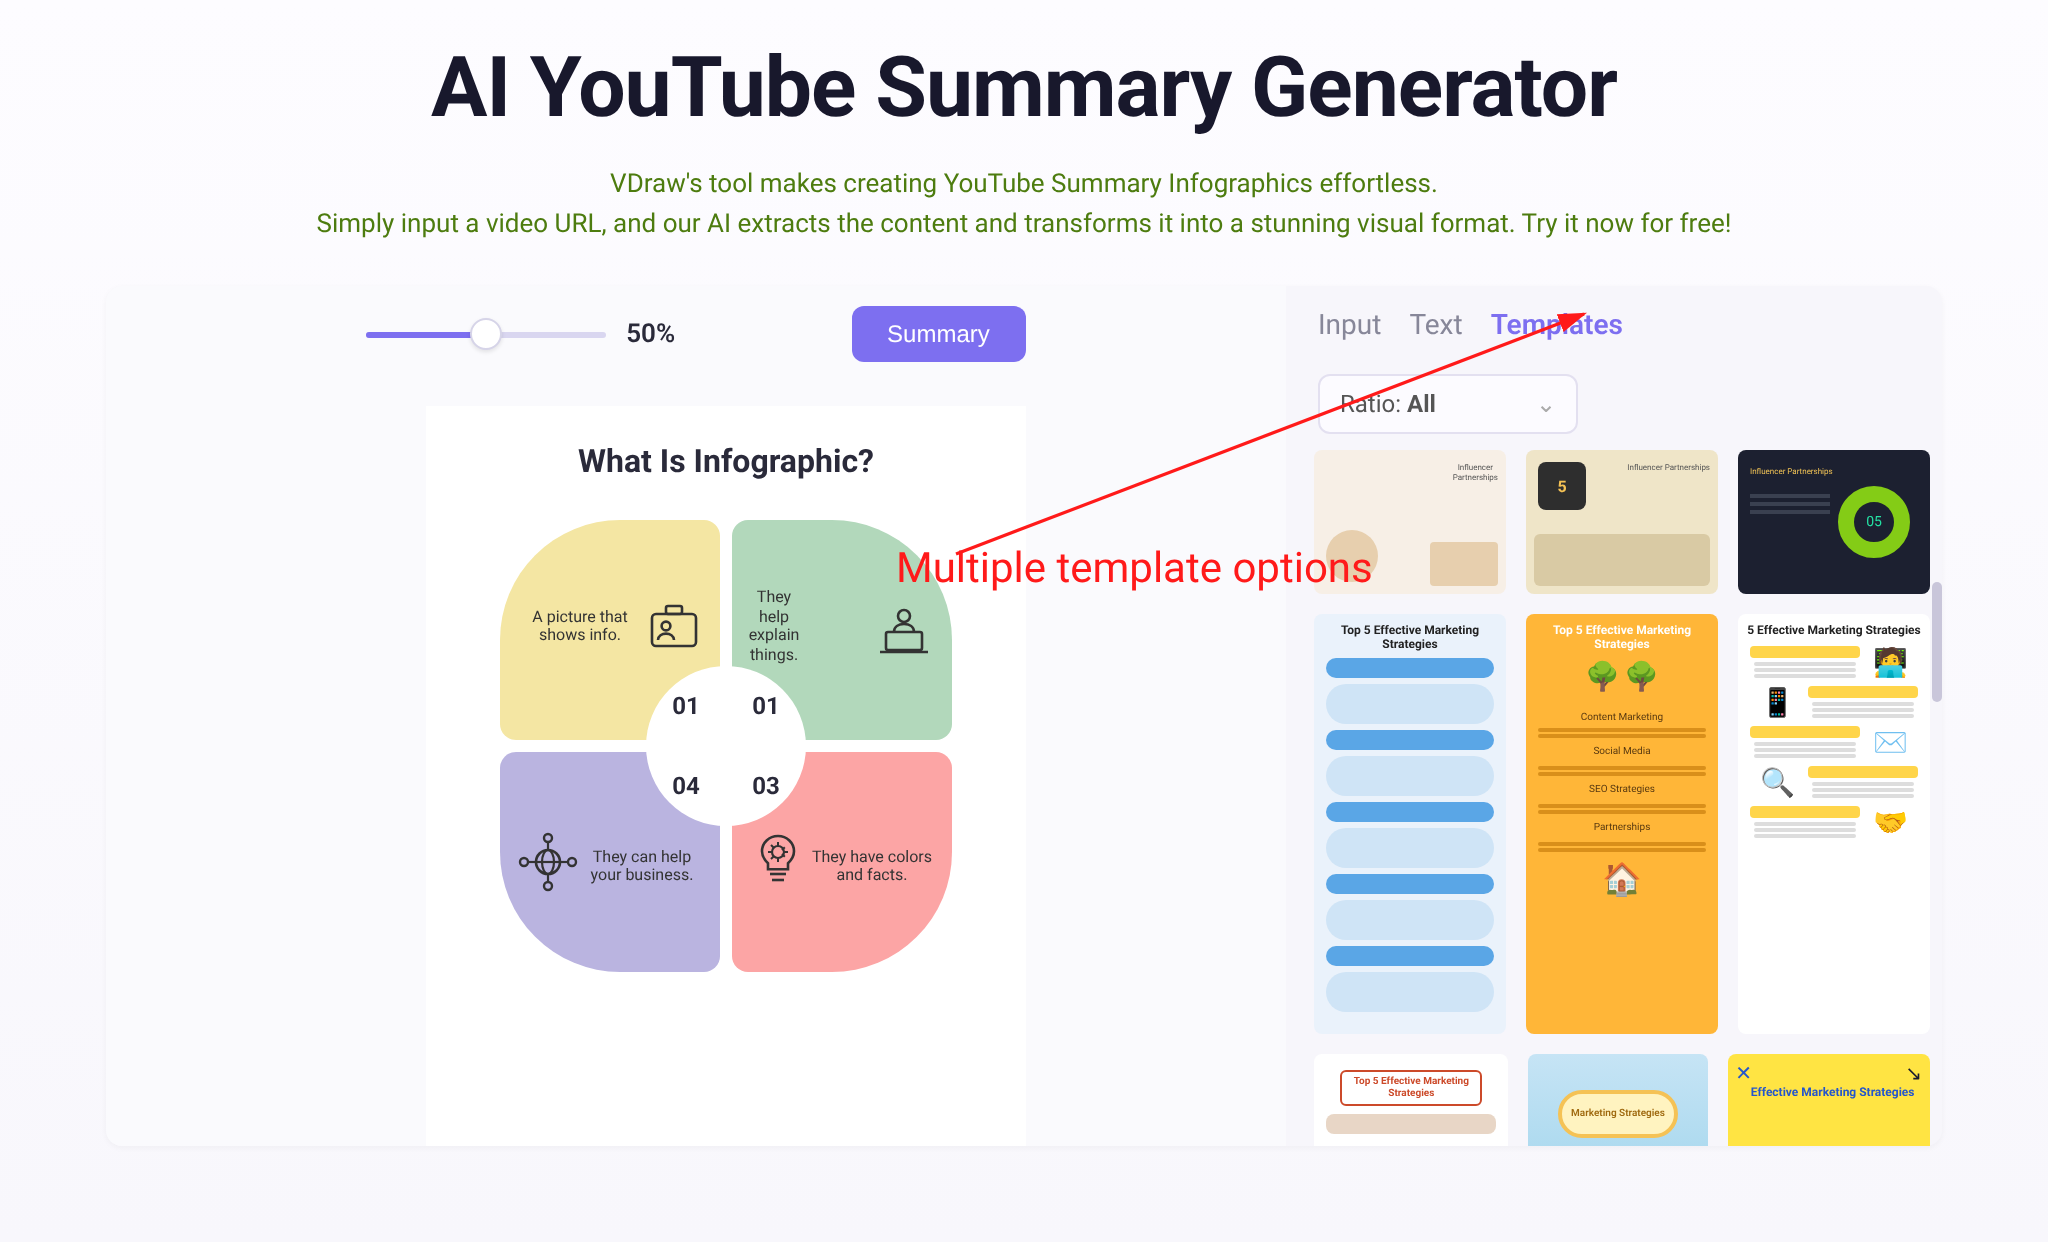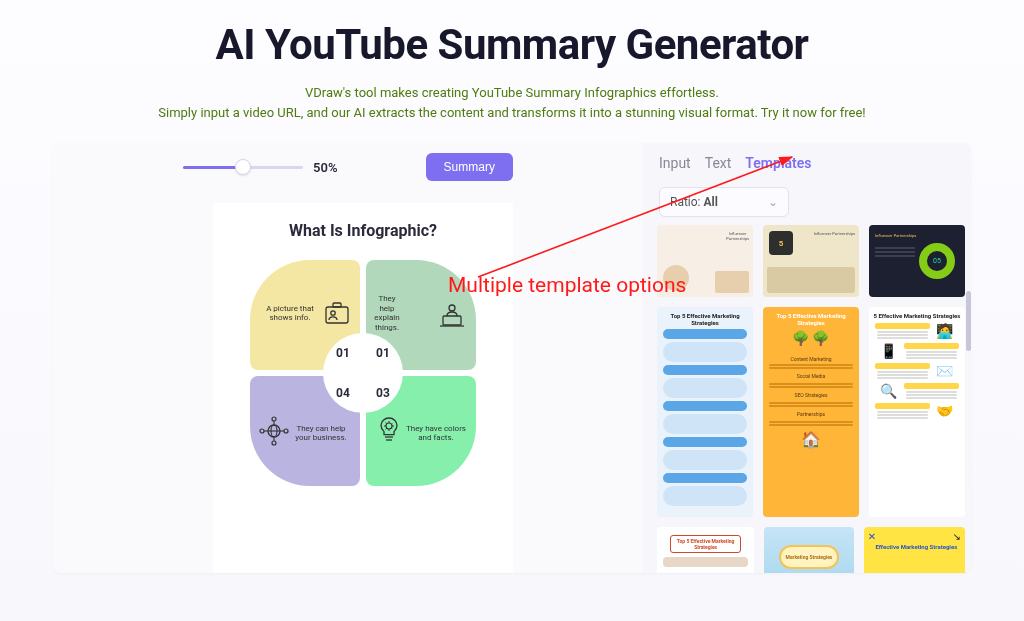--- a/index.html
+++ b/index.html
@@ -132,21 +132,21 @@
   width: 110px;
   height: 110px;
   display: flex;
   flex-direction: row;
   align-items: center;
   justify-content: center;
   padding: 8px;
 }
 .petal.p1 { left: 2px; top: 2px; background: #f4e6a3; border-radius: 60px 8px 8px 8px; }
 .petal.p2 { right: 2px; top: 2px; background: #b2d8bb; border-radius: 8px 60px 8px 8px; gap: 36px; }
-.petal.p3 { right: 2px; bottom: 2px; background: #86efac; border-radius: 8px 8px 60px 8px; }
+.petal.p3 { right: 2px; bottom: 2px; background: #fca5a5; border-radius: 8px 8px 60px 8px; }
 .petal.p4 { left: 2px; bottom: 2px; background: #bab4e0; border-radius: 8px 8px 8px 60px; margin-top: 37px; }
 .petal .cap {
   font-size: 8px;
   color: #333;
   text-align: center;
   line-height: 1.2;
   margin-top: 4px;
 }
 .petal.p1 .cap, .petal.p2 .cap { order: -1; margin-bottom: 4px; margin-top:0; }
 .petal-icon {

